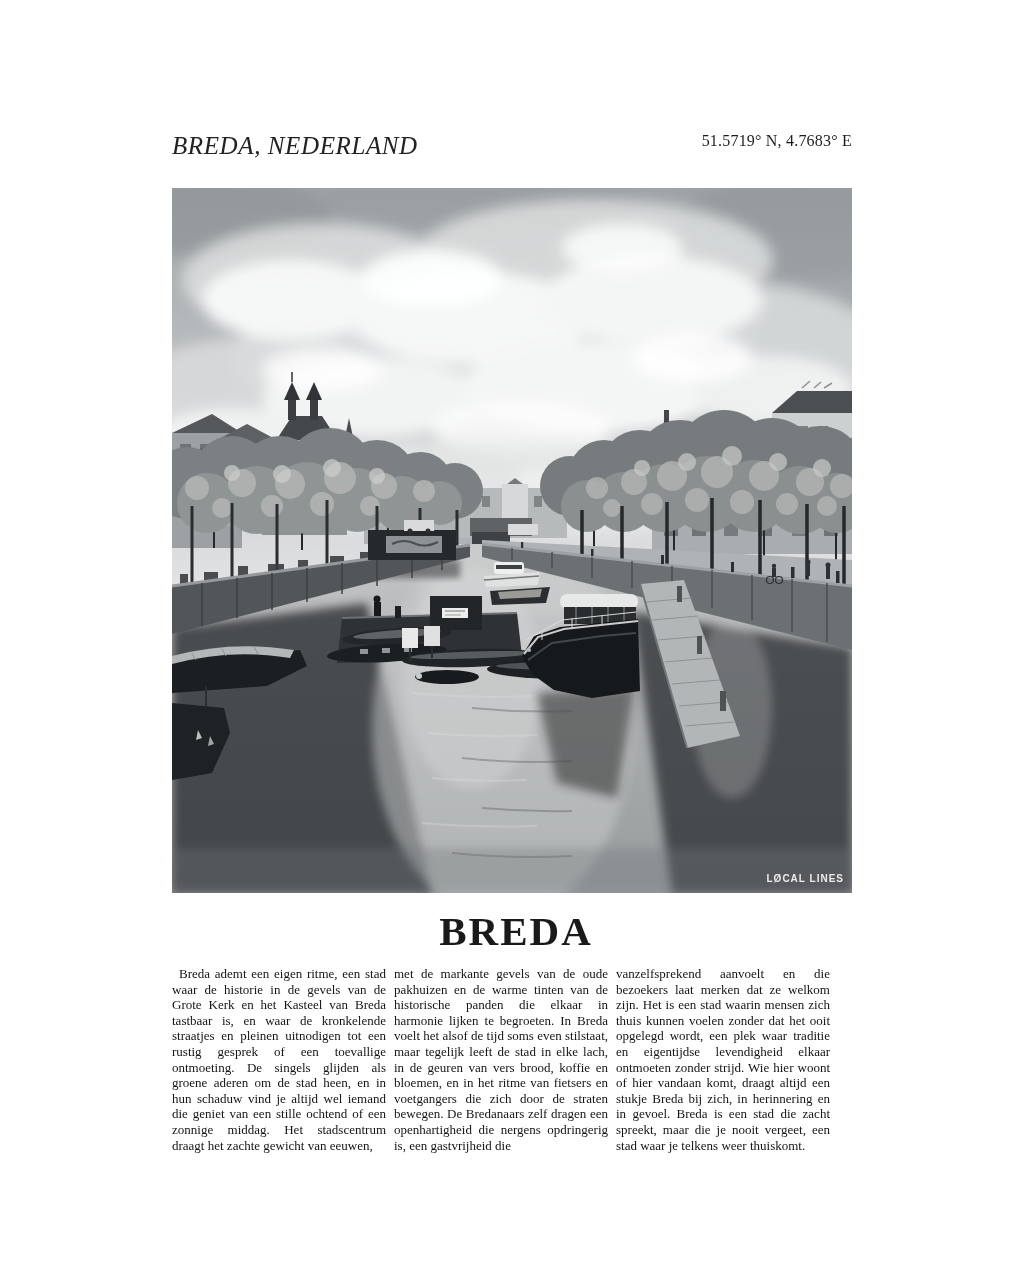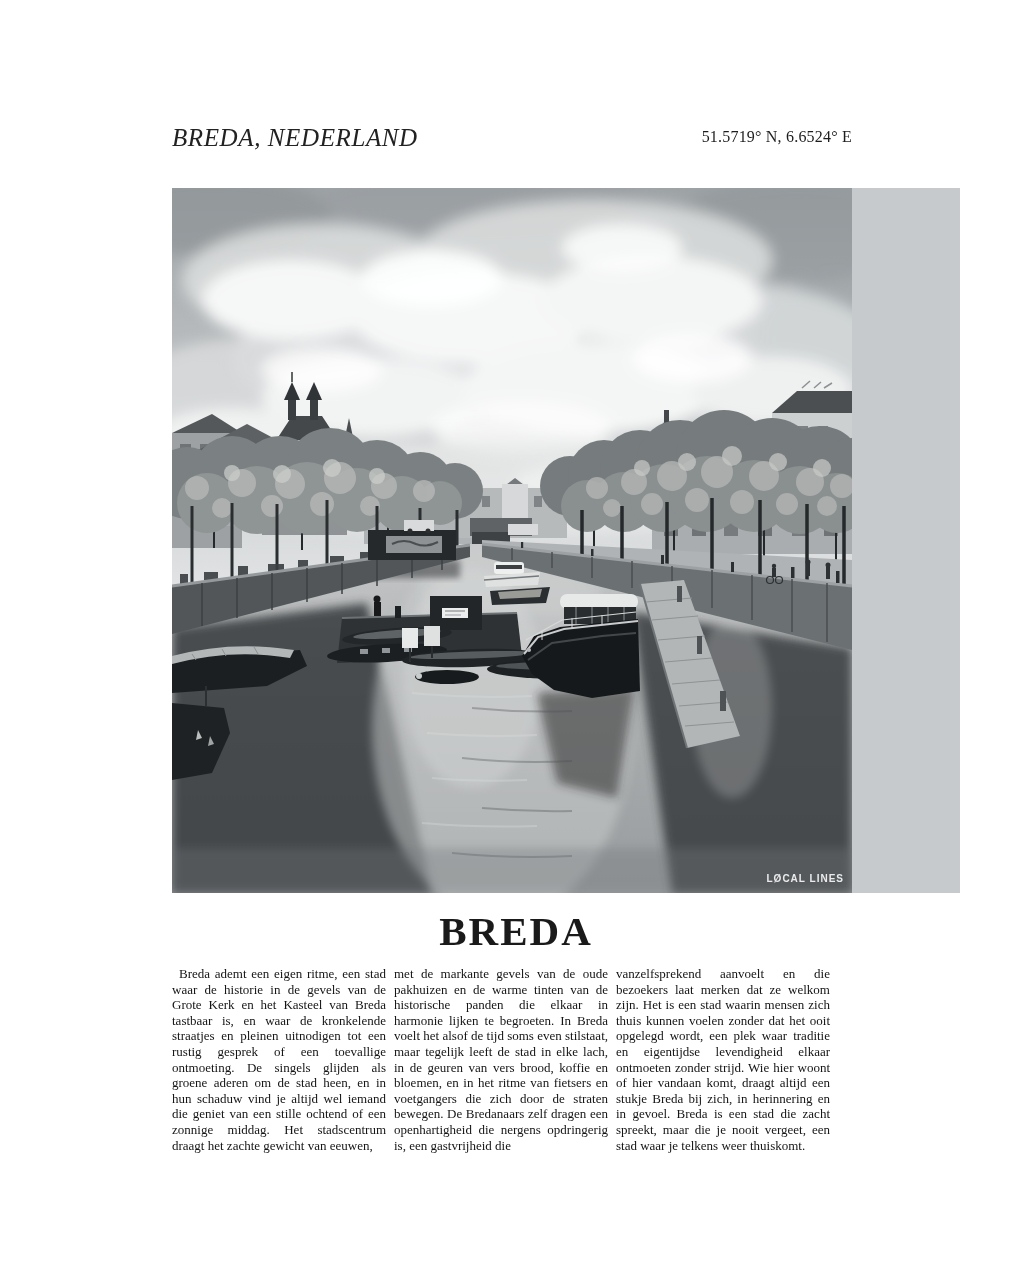--- a/index.html
+++ b/index.html
@@ -7,28 +7,28 @@
   html,body { margin:0; padding:0; }
   body {
     width:1024px; height:1280px;
     background:var(--paper);
     font-family:"Liberation Serif", serif;
     color:var(--ink);
   }
   .page { position:relative; width:1024px; height:1280px; overflow:hidden; background:var(--paper); }
 
   .masthead {
-    position:absolute; top:124px; left:172px; width:680px;
-    display:flex; justify-content:space-between; align-items:center;
+    position:absolute; top:132px; left:172px; width:680px;
+    display:flex; justify-content:space-between; align-items:flex-start;
   }
   .masthead-title { font-size:25px; font-style:italic; letter-spacing:.6px; color:#222; }
   .coords { font-size:16px; letter-spacing:.2px; padding-bottom:2px; color:#1d1d1d; }
 
   .photo {
-    position:absolute; top:188px; left:172px; width:788px; height:705px;
+    position:absolute; top:188px; left:172px; width:680px; height:705px;
     margin:0; overflow:hidden; background:#c7cacc;text-align:right;
   }
   .photo svg { display:block; width:680px; height:705px; }
 
   .city-title {
     position:absolute; top:903px; left:172px; width:680px; margin:4px;
     text-align:center; font-size:41px; font-weight:700; letter-spacing:2px; color:#1a1a1a;
   }
 
   .article {
@@ -42,21 +42,21 @@
   }
   .col.first { text-indent:7px; }
 </style>
 </head>
 <body>
 
 <div class="page">
 
   <header class="masthead">
     <div class="masthead-title">BREDA, NEDERLAND</div>
-    <div class="coords">51.5719° N, 6.6524° E</div>
+    <div class="coords">51.5719° N, 4.7683° E</div>
   </header>
 
   <figure class="photo">
     <svg viewBox="0 0 680 705" xmlns="http://www.w3.org/2000/svg">
       <defs>
         <linearGradient id="skyG" x1="0" y1="0" x2="0" y2="1">
           <stop offset="0" stop-color="#9ea3a6"></stop>
           <stop offset=".35" stop-color="#b6babc"></stop>
           <stop offset=".7" stop-color="#d0d3d4"></stop>
           <stop offset="1" stop-color="#e4e6e7"></stop>

